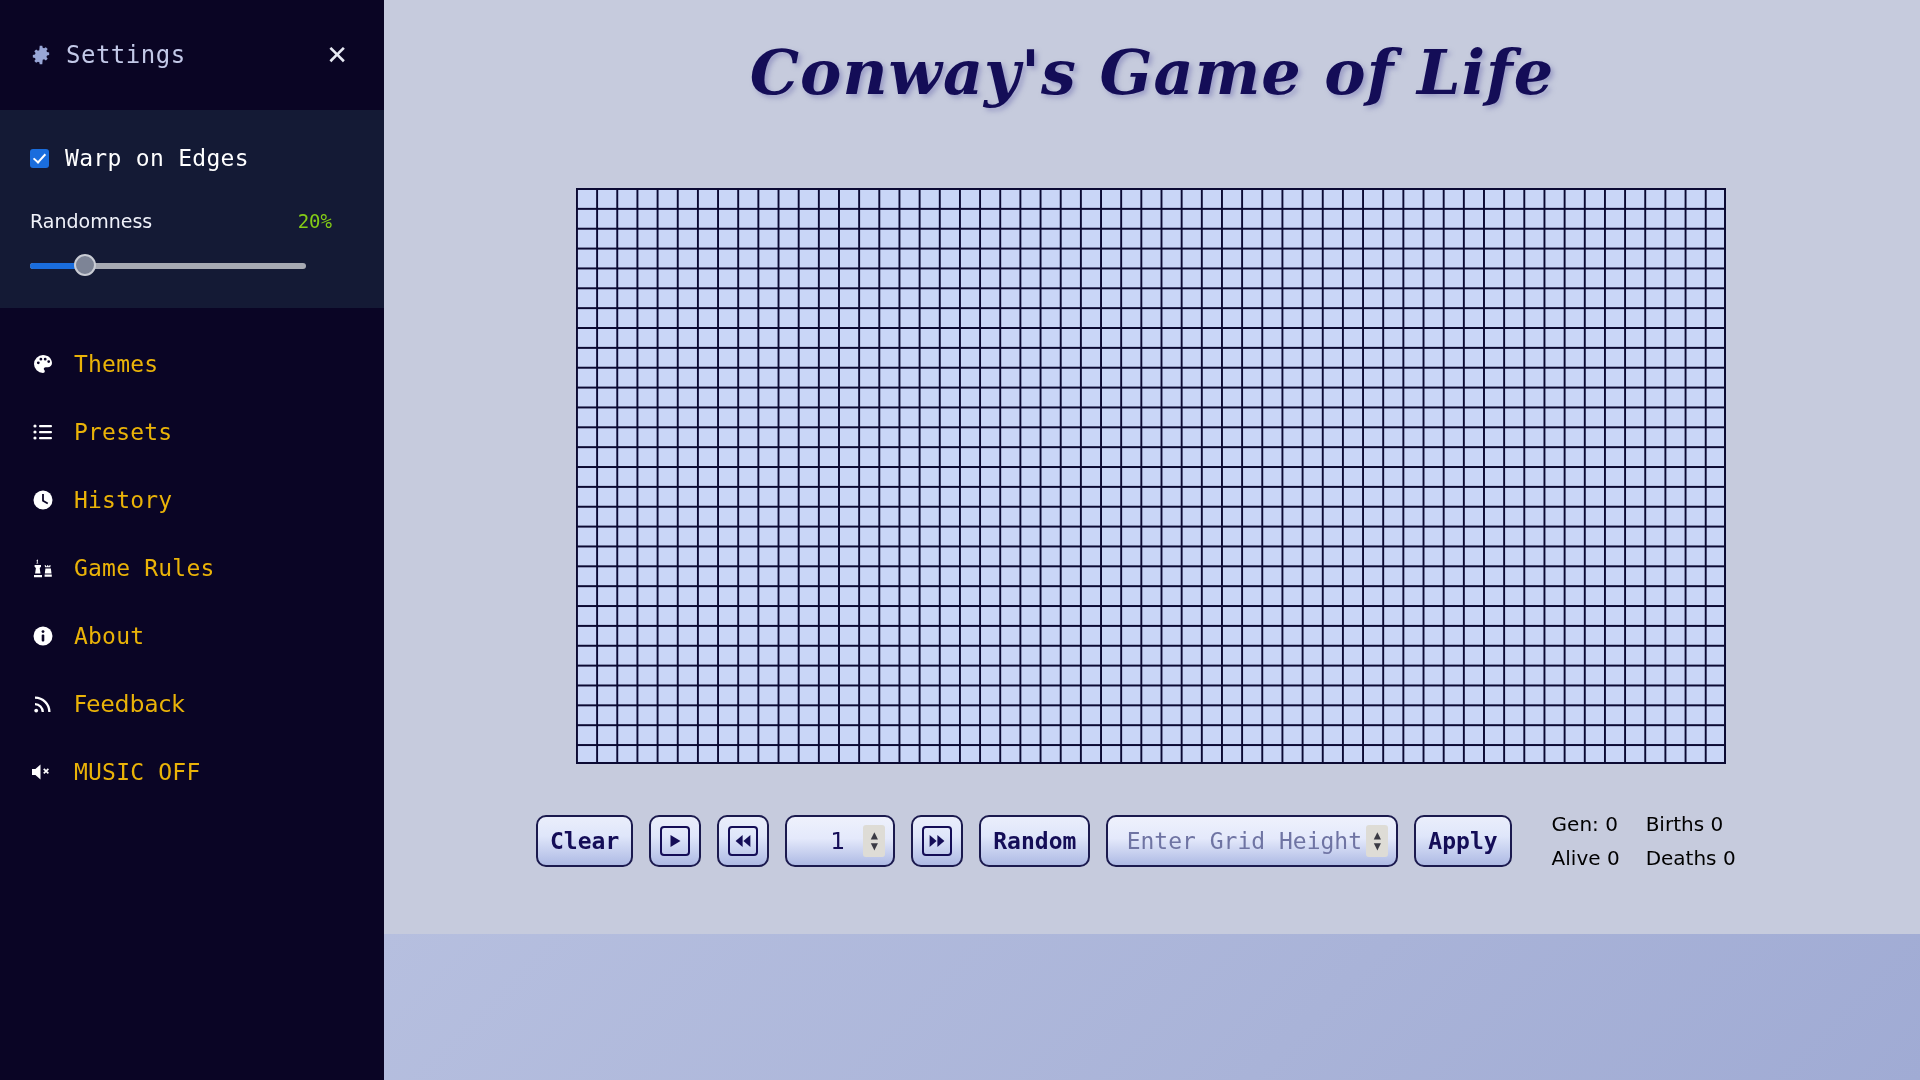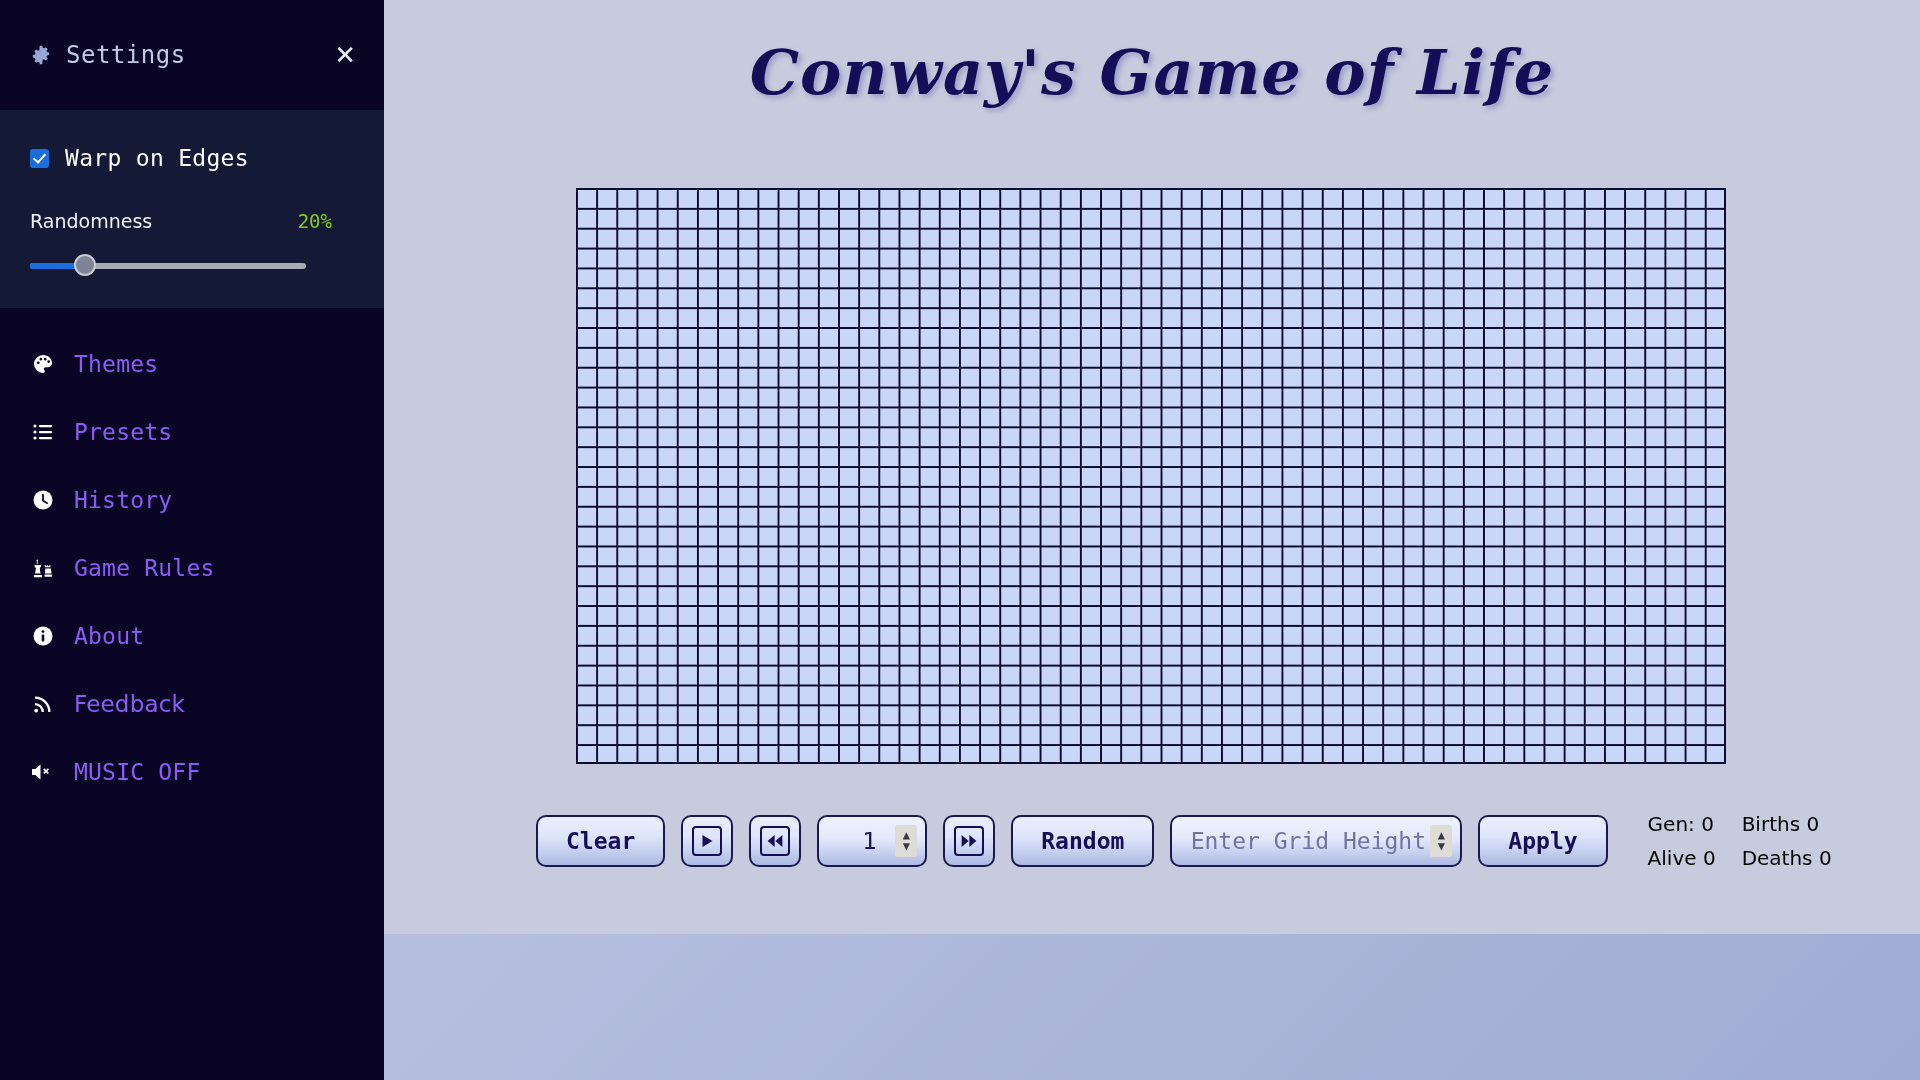--- a/index.html
+++ b/index.html
@@ -23,21 +23,21 @@
     height: 1080px;
     background: #0a0525;
     z-index: 20;
   }
 
   #sidebar-header {
     height: 110px;
     background: #0a0524;
     display: flex;
     align-items: center;
-    padding: 0 28px 0 30px;
+    padding: 0 36px 0 30px;
   }
   #sidebar-header .gear {
     width: 22px; height: 22px;
     margin-right: 14px;
     flex: 0 0 auto;
     color: #98a6d6;
     display: flex; align-items: center; justify-content: center;
   }
   #sidebar-title {
     color: #c3c9e8;
@@ -153,21 +153,21 @@
     cursor: pointer;
   }
   .menu-icon {
     width: 26px; height: 26px;
     margin-right: 18px;
     flex: 0 0 auto;
     display: flex; align-items: center; justify-content: center;
     color: #ffffff;
   }
   .menu-label {
-    color: #8b5cf6;
+    color: #eab308;
     font-size: 23px;
     font-family: "DejaVu Sans Mono", monospace;
     letter-spacing: 0.2px;
     white-space: nowrap;
   }
   .menu-label.sans {
     font-family: "DejaVu Sans", sans-serif;
   }
 
   
@@ -226,21 +226,21 @@
     border: 2px solid #1b1a4e;
     background: linear-gradient(to bottom, #eaeefb 0%, #dfe6fa 40%, #aebae4 100%);
     color: #140d57;
     font-family: "DejaVu Sans Mono", monospace;
     font-size: 23px;
     font-weight: bold;
     display: flex;
     align-items: center;
     justify-content: center;
     cursor: pointer;
-    padding: 0 28px;
+    padding: 0 12px;
     margin-right: 16px;
     flex: 0 0 auto;
   }
   .btn.icon-btn { width: 52px; padding: 0; }
 
   .icon-box {
     width: 30px; height: 30px;
     border: 2px solid #140d57;
     border-radius: 4px;
     display: flex;

